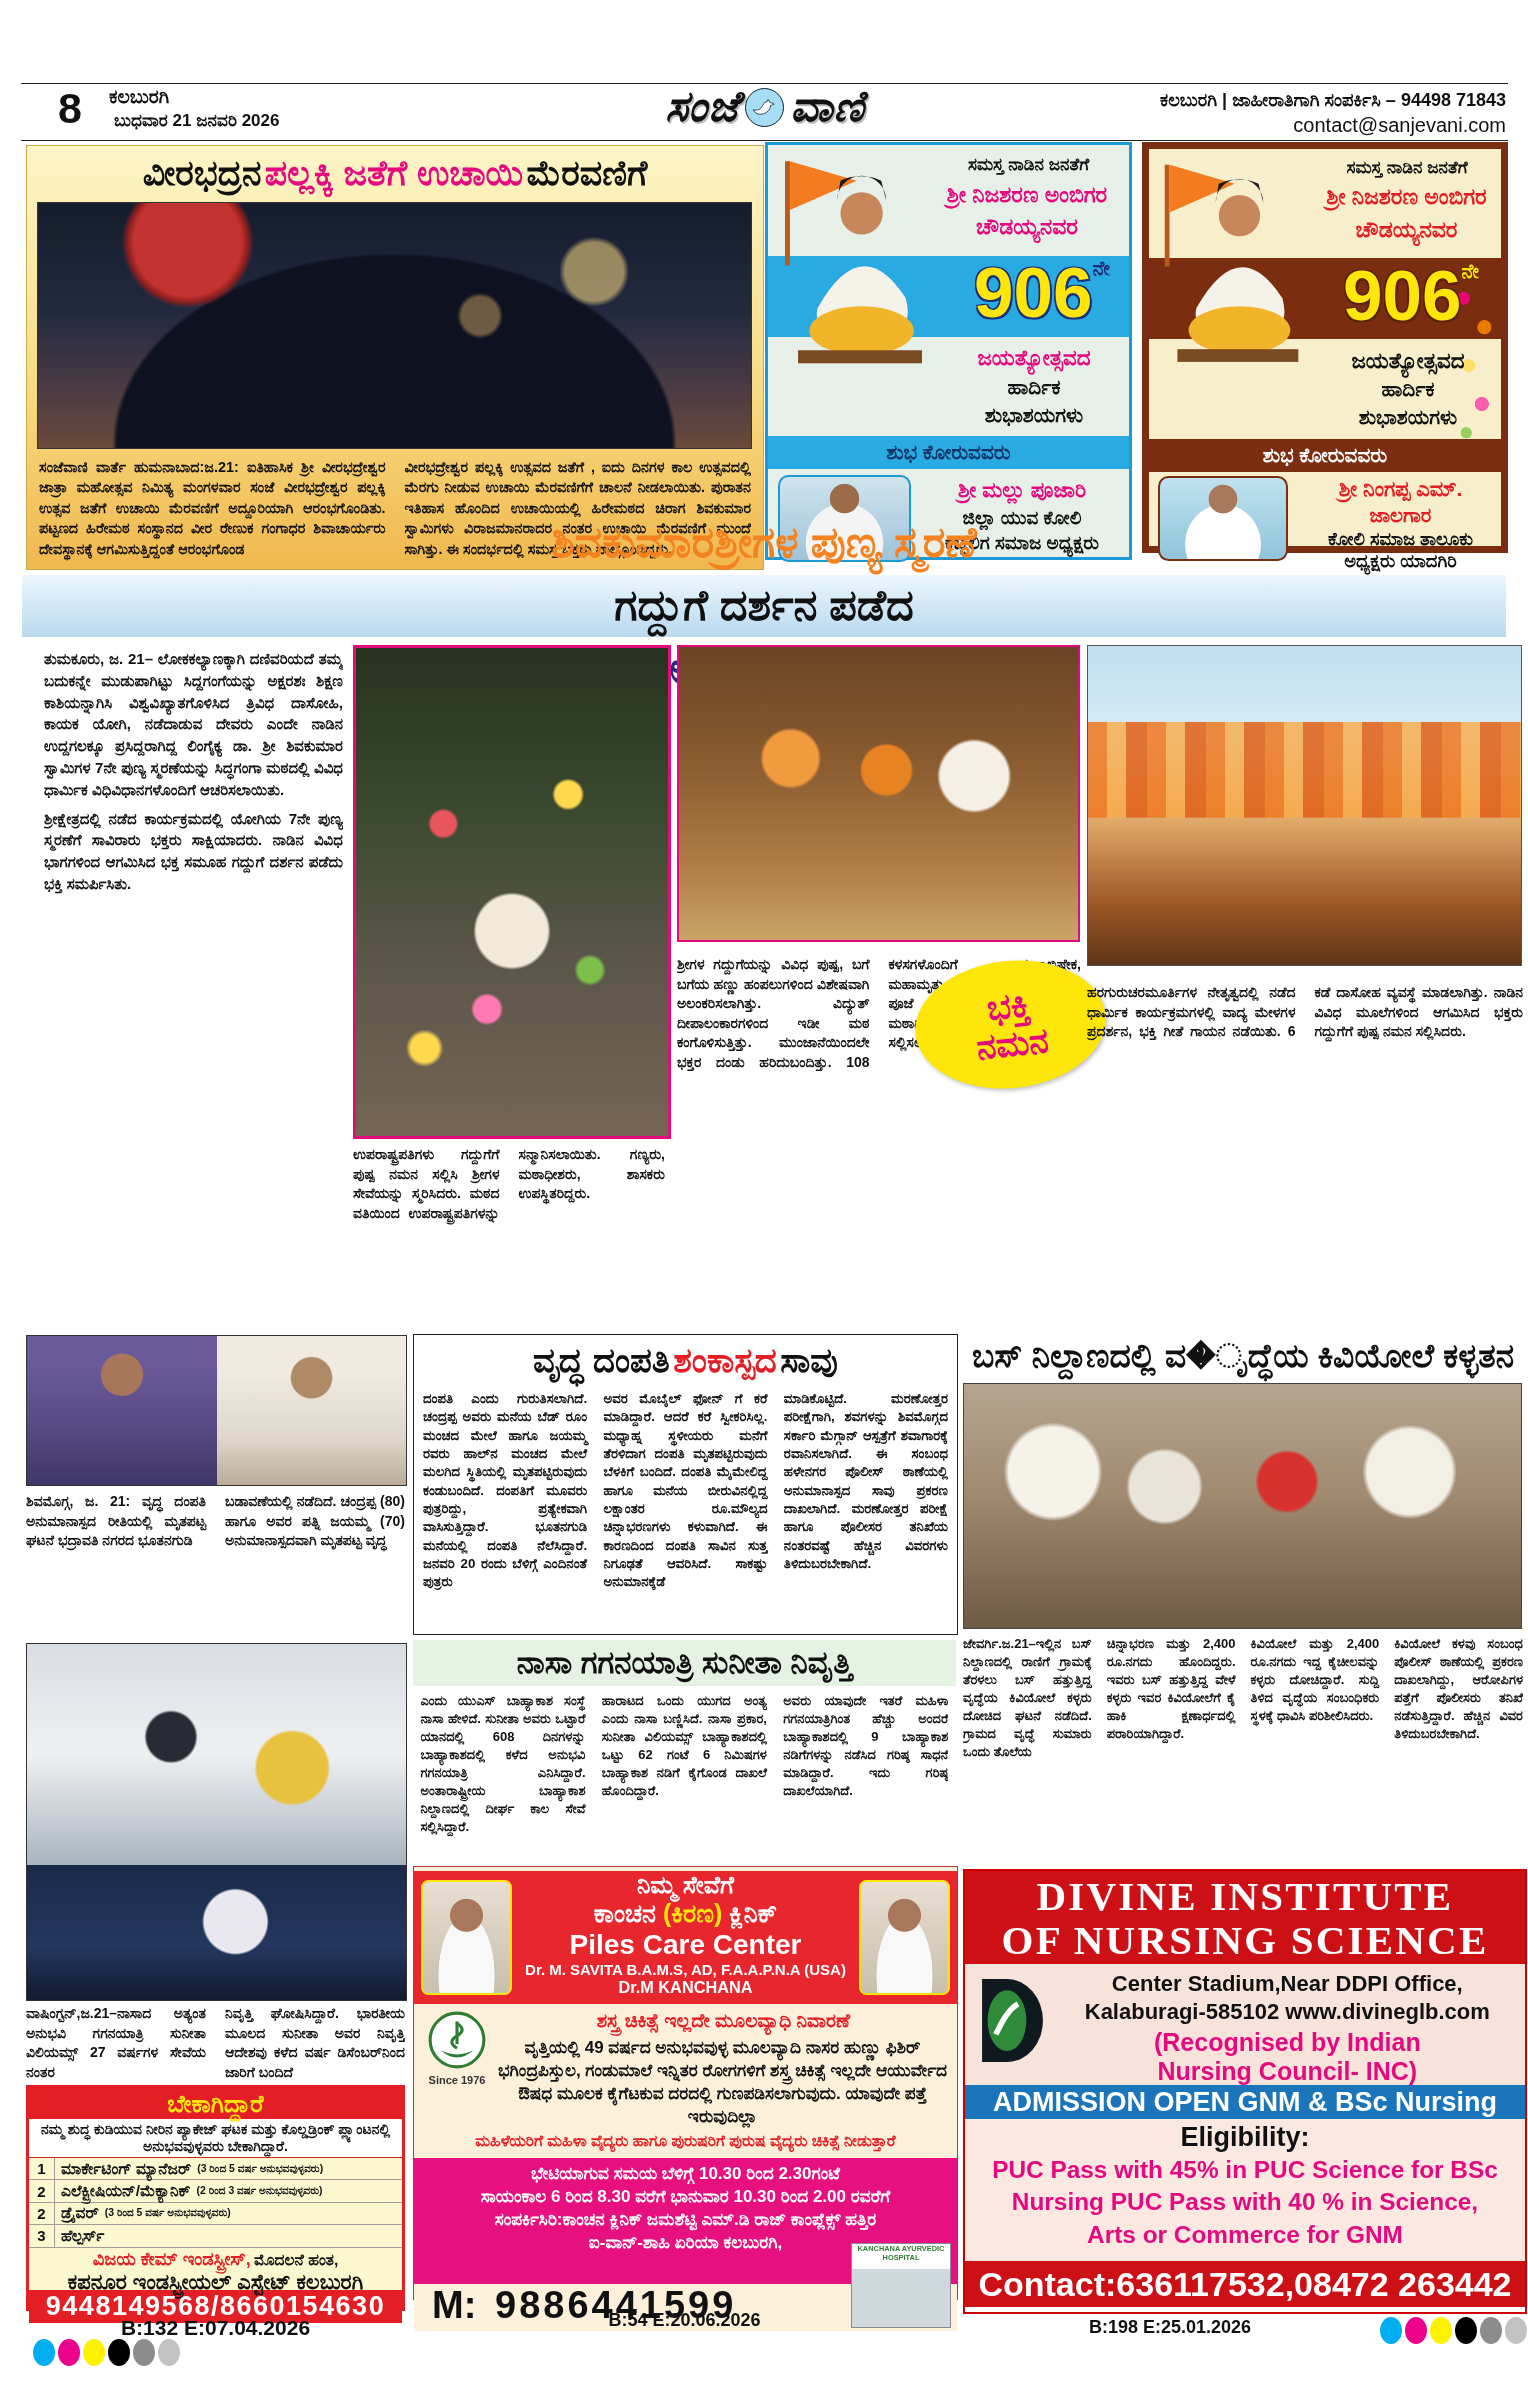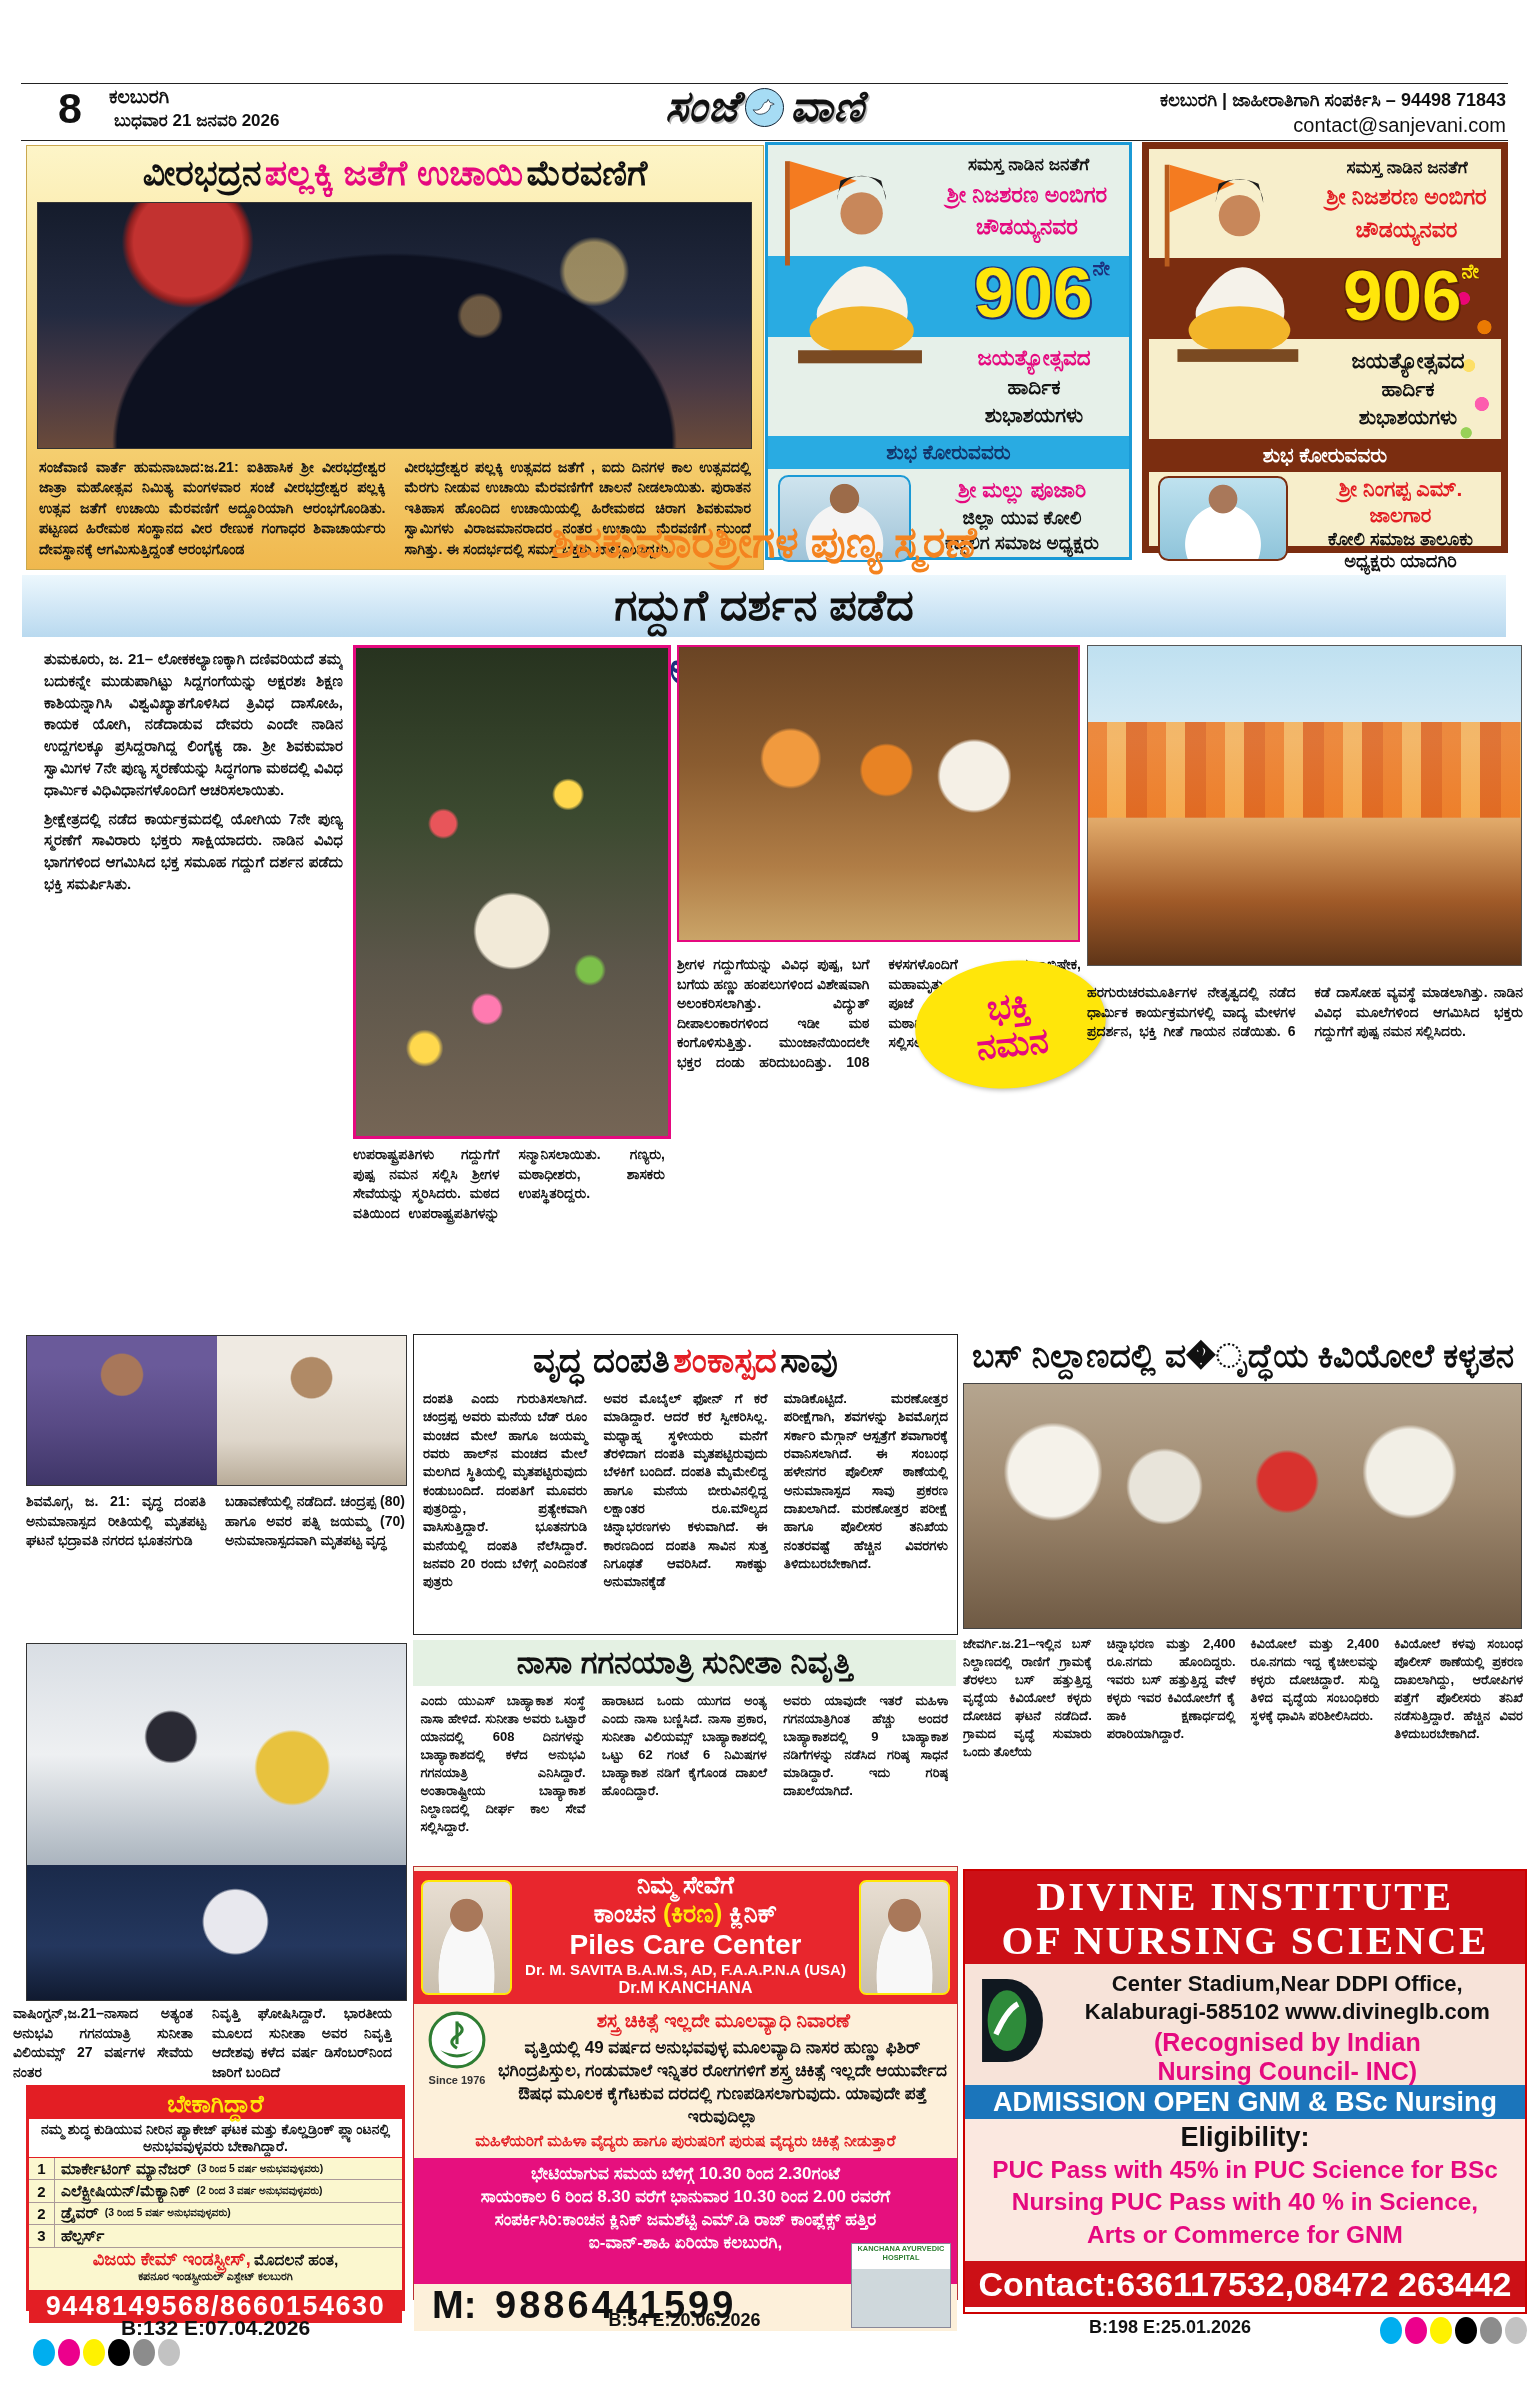--- a/index.html
+++ b/index.html
@@ -303,21 +303,21 @@
     <p>ಜೇವರ್ಗಿ.ಜ.21–ಇಲ್ಲಿನ ಬಸ್ ನಿಲ್ದಾಣದಲ್ಲಿ ರಾಣಿಗೆ ಗ್ರಾಮಕ್ಕೆ ತೆರಳಲು ಬಸ್ ಹತ್ತುತ್ತಿದ್ದ ವೃದ್ಧೆಯ ಕಿವಿಯೋಲೆ ಕಳ್ಳರು ದೋಚಿದ ಘಟನೆ ನಡೆದಿದೆ. ಗ್ರಾಮದ ವೃದ್ಧೆ ಸುಮಾರು ಒಂದು ತೊಲೆಯ</p>
     <p>ಚಿನ್ನಾಭರಣ ಮತ್ತು 2,400 ರೂ.ನಗದು ಹೊಂದಿದ್ದರು. ಇವರು ಬಸ್ ಹತ್ತುತ್ತಿದ್ದ ವೇಳೆ ಕಳ್ಳರು ಇವರ ಕಿವಿಯೋಲೆಗೆ ಕೈ ಹಾಕಿ ಕ್ಷಣಾರ್ಧದಲ್ಲಿ ಪರಾರಿಯಾಗಿದ್ದಾರೆ.</p>
     <p>ಕಿವಿಯೋಲೆ ಮತ್ತು 2,400 ರೂ.ನಗದು ಇದ್ದ ಕೈಚೀಲವನ್ನು ಕಳ್ಳರು ದೋಚಿದ್ದಾರೆ. ಸುದ್ದಿ ತಿಳಿದ ವೃದ್ಧೆಯ ಸಂಬಂಧಿಕರು ಸ್ಥಳಕ್ಕೆ ಧಾವಿಸಿ ಪರಿಶೀಲಿಸಿದರು.</p>
     <p>ಕಿವಿಯೋಲೆ ಕಳವು ಸಂಬಂಧ ಪೊಲೀಸ್ ಠಾಣೆಯಲ್ಲಿ ಪ್ರಕರಣ ದಾಖಲಾಗಿದ್ದು, ಆರೋಪಿಗಳ ಪತ್ತೆಗೆ ಪೊಲೀಸರು ತನಿಖೆ ನಡೆಸುತ್ತಿದ್ದಾರೆ. ಹೆಚ್ಚಿನ ವಿವರ ತಿಳಿದುಬರಬೇಕಾಗಿದೆ.</p>
   </div>
 
   <div class="abs nasa-box" style="left:26px;top:1643px;width:379px;height:356px;">
     <div class="nasa-top" style="width:100%;height:62%;"></div>
     <div class="nasa-bottom" style="width:100%;height:38%;"></div>
   </div>
-  <div class="abs cols2 jst artcol-s" style="left:13px;top:2004px;width:379px;height:80px;overflow:hidden;">
+  <div class="abs cols2 jst artcol-s" style="left:26px;top:2004px;width:379px;height:80px;overflow:hidden;">
     <p>ವಾಷಿಂಗ್ಟನ್,ಜ.21–ನಾಸಾದ ಅತ್ಯಂತ ಅನುಭವಿ ಗಗನಯಾತ್ರಿ ಸುನೀತಾ ವಿಲಿಯಮ್ಸ್ 27 ವರ್ಷಗಳ ಸೇವೆಯ ನಂತರ</p>
     <p>ನಿವೃತ್ತಿ ಘೋಷಿಸಿದ್ದಾರೆ. ಭಾರತೀಯ ಮೂಲದ ಸುನೀತಾ ಅವರ ನಿವೃತ್ತಿ ಆದೇಶವು ಕಳೆದ ವರ್ಷ ಡಿಸೆಂಬರ್‌ನಿಂದ ಜಾರಿಗೆ ಬಂದಿದೆ</p>
   </div>
 
   <div class="abs" style="left:413px;top:1640px;width:543px;height:219px;">
     <div id="nasaHead" style="width:100%;height:46px;">ನಾಸಾ ಗಗನಯಾತ್ರಿ ಸುನೀತಾ ನಿವೃತ್ತಿ</div>
     <div class="abs cols3 jst" style="left:7.4px;top:52px;width:528px;height:163px;overflow:hidden;font-size:13px;line-height:1.38;font-weight:600;">
       <p>ಎಂದು ಯುಎಸ್ ಬಾಹ್ಯಾಕಾಶ ಸಂಸ್ಥೆ ನಾಸಾ ಹೇಳಿದೆ. ಸುನೀತಾ ಅವರು ಒಟ್ಟಾರೆ ಯಾನದಲ್ಲಿ 608 ದಿನಗಳನ್ನು ಬಾಹ್ಯಾಕಾಶದಲ್ಲಿ ಕಳೆದ ಅನುಭವಿ ಗಗನಯಾತ್ರಿ ಎನಿಸಿದ್ದಾರೆ. ಅಂತಾರಾಷ್ಟ್ರೀಯ ಬಾಹ್ಯಾಕಾಶ ನಿಲ್ದಾಣದಲ್ಲಿ ದೀರ್ಘ ಕಾಲ ಸೇವೆ ಸಲ್ಲಿಸಿದ್ದಾರೆ.</p>
       <p>ಹಾರಾಟದ ಒಂದು ಯುಗದ ಅಂತ್ಯ ಎಂದು ನಾಸಾ ಬಣ್ಣಿಸಿದೆ. ನಾಸಾ ಪ್ರಕಾರ, ಸುನೀತಾ ವಿಲಿಯಮ್ಸ್ ಬಾಹ್ಯಾಕಾಶದಲ್ಲಿ ಒಟ್ಟು 62 ಗಂಟೆ 6 ನಿಮಿಷಗಳ ಬಾಹ್ಯಾಕಾಶ ನಡಿಗೆ ಕೈಗೊಂಡ ದಾಖಲೆ ಹೊಂದಿದ್ದಾರೆ.</p>
       <p>ಅವರು ಯಾವುದೇ ಇತರೆ ಮಹಿಳಾ ಗಗನಯಾತ್ರಿಗಿಂತ ಹೆಚ್ಚು ಅಂದರೆ ಬಾಹ್ಯಾಕಾಶದಲ್ಲಿ 9 ಬಾಹ್ಯಾಕಾಶ ನಡಿಗೆಗಳನ್ನು ನಡೆಸಿದ ಗರಿಷ್ಠ ಸಾಧನೆ ಮಾಡಿದ್ದಾರೆ. ಇದು ಗರಿಷ್ಠ ದಾಖಲೆಯಾಗಿದೆ.</p>
@@ -422,21 +422,21 @@
       <span class="wnote">(3 ರಿಂದ 5 ವರ್ಷ ಅನುಭವವುಳ್ಳವರು)</span>
     </div>
     <div class="wrow">
       <span class="wnum">3</span>
       <span class="wlabel">ಹೆಲ್ಪರ್ಸ್</span>
       <span class="wnote"></span>
     </div>
     <div class="ctr" style="height:41px;padding-top:1.5px;">
       <span class="b red" style="font-size:18px;">ವಿಜಯ ಕೇಮ್ ಇಂಡಸ್ಟ್ರೀಸ್,</span>
       <span class="b" style="font-size:15.5px;"> ಮೊದಲನೆ ಹಂತ,</span>
-      <div class="b" style="font-size:11px;">ಕಪನೂರ ಇಂಡಸ್ಟ್ರೀಯಲ್ ಎಸ್ಟೇಟ್ ಕಲಬುರಗಿ</div>
+      <div class="b" style="font-size:21px;">ಕಪನೂರ ಇಂಡಸ್ಟ್ರೀಯಲ್ ಎಸ್ಟೇಟ್ ಕಲಬುರಗಿ</div>
     </div>
     <div class="wanted-phone" style="height:33px;">9448149568/8660154630</div>
   </div>
   <div class="abs code" style="left:26px;top:2316px;width:379px;font-size:21px;">B:132 E:07.04.2026</div>
   <div class="abs dots" style="left:33px;top:2339px;">
     <div class="dot d-c"></div>
     <div class="dot d-m"></div>
     <div class="dot d-y"></div>
     <div class="dot d-k"></div>
     <div class="dot d-g1"></div>

